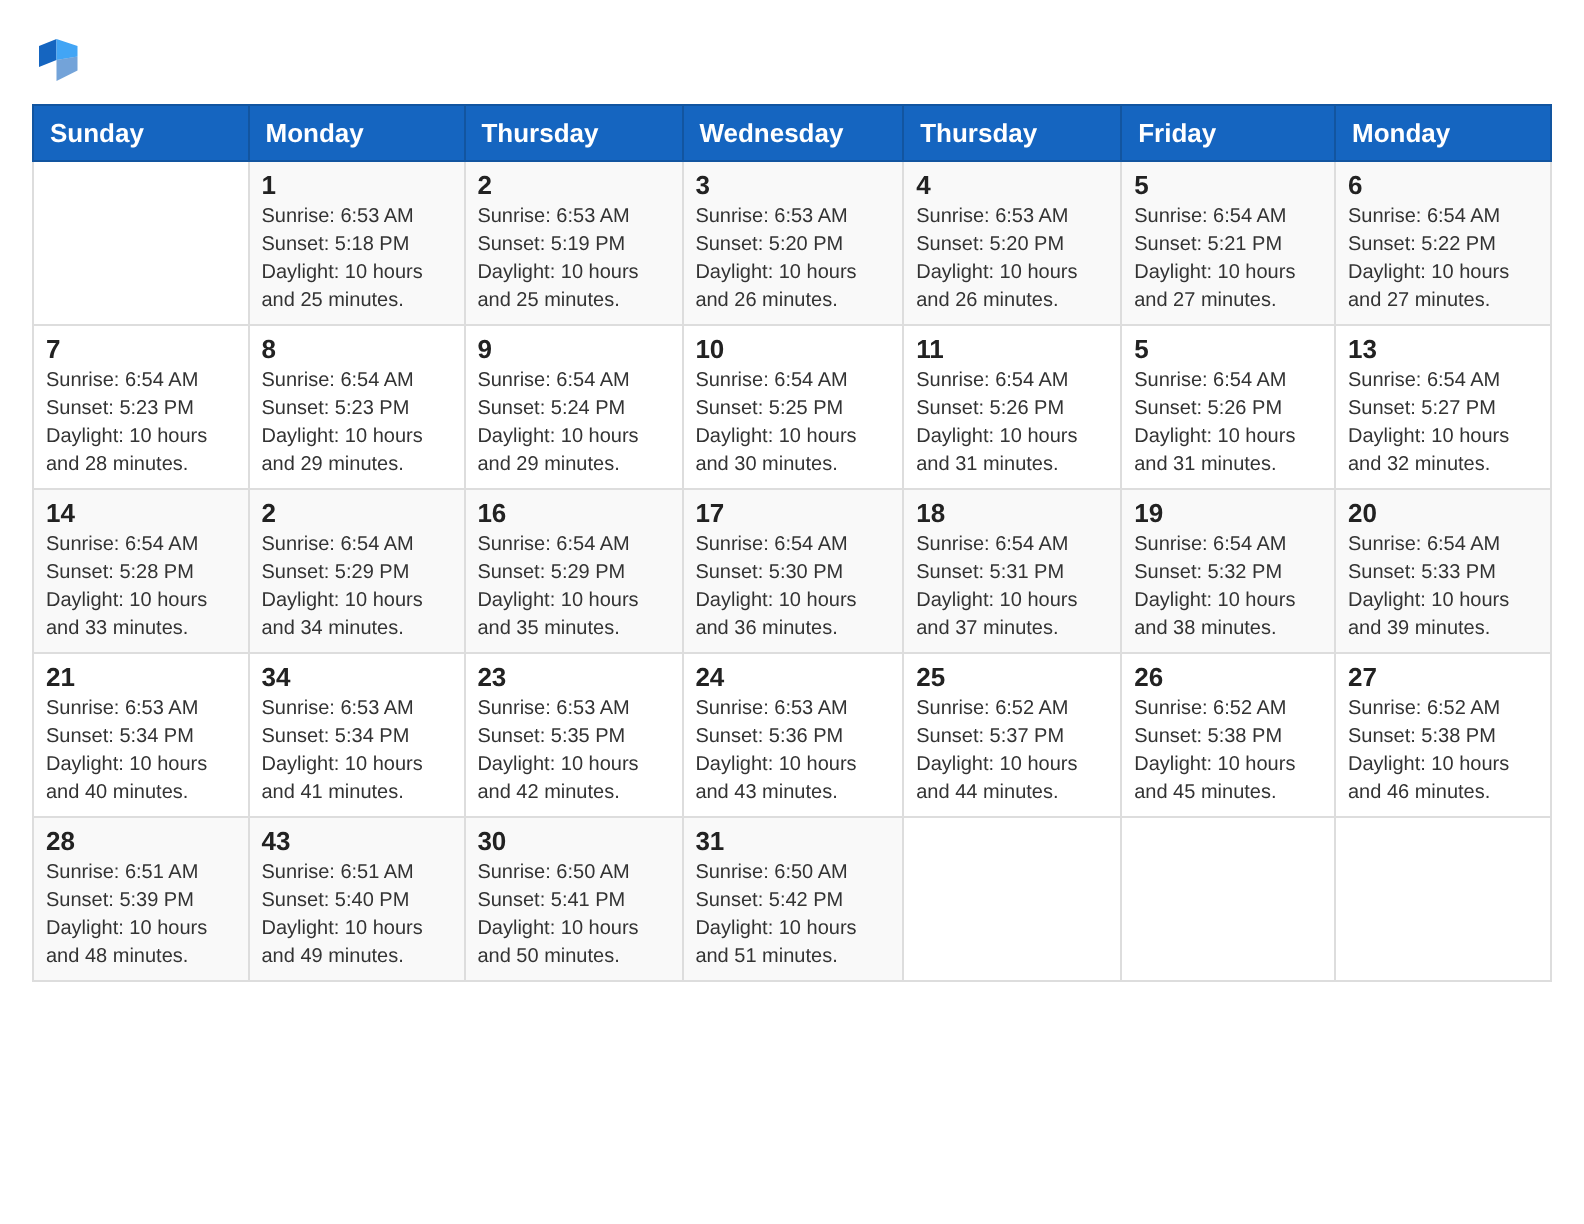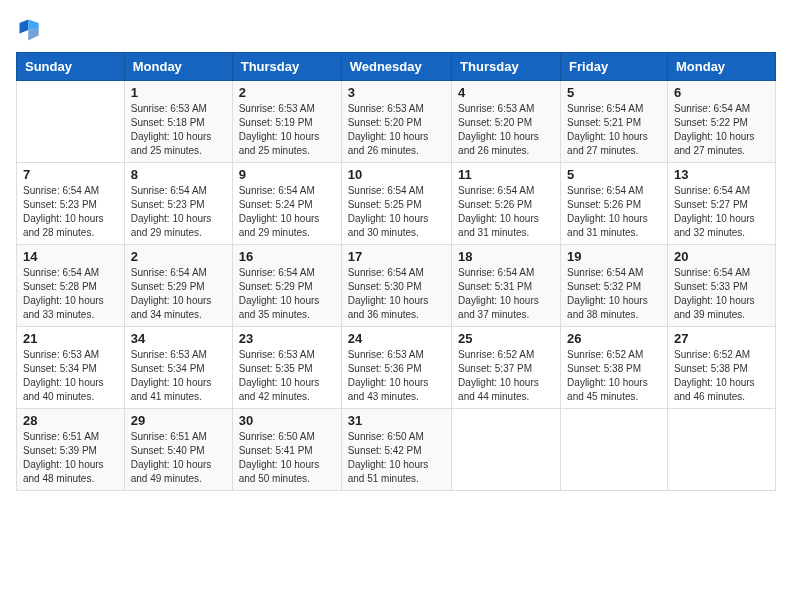--- a/index.html
+++ b/index.html
@@ -326,21 +326,21 @@
       </tr>
       <tr>
         <td>
           <span class="day-number">28</span>
           <div class="day-info" style="white-space: pre-line;">Sunrise: 6:51 AM
 Sunset: 5:39 PM
 Daylight: 10 hours
 and 48 minutes.</div>
         </td>
         <td>
-          <span class="day-number">29</span>
+          <span class="day-number">43</span>
           <div class="day-info" style="white-space: pre-line;">Sunrise: 6:51 AM
 Sunset: 5:40 PM
 Daylight: 10 hours
 and 49 minutes.</div>
         </td>
         <td>
           <span class="day-number">30</span>
           <div class="day-info" style="white-space: pre-line;">Sunrise: 6:50 AM
 Sunset: 5:41 PM
 Daylight: 10 hours

